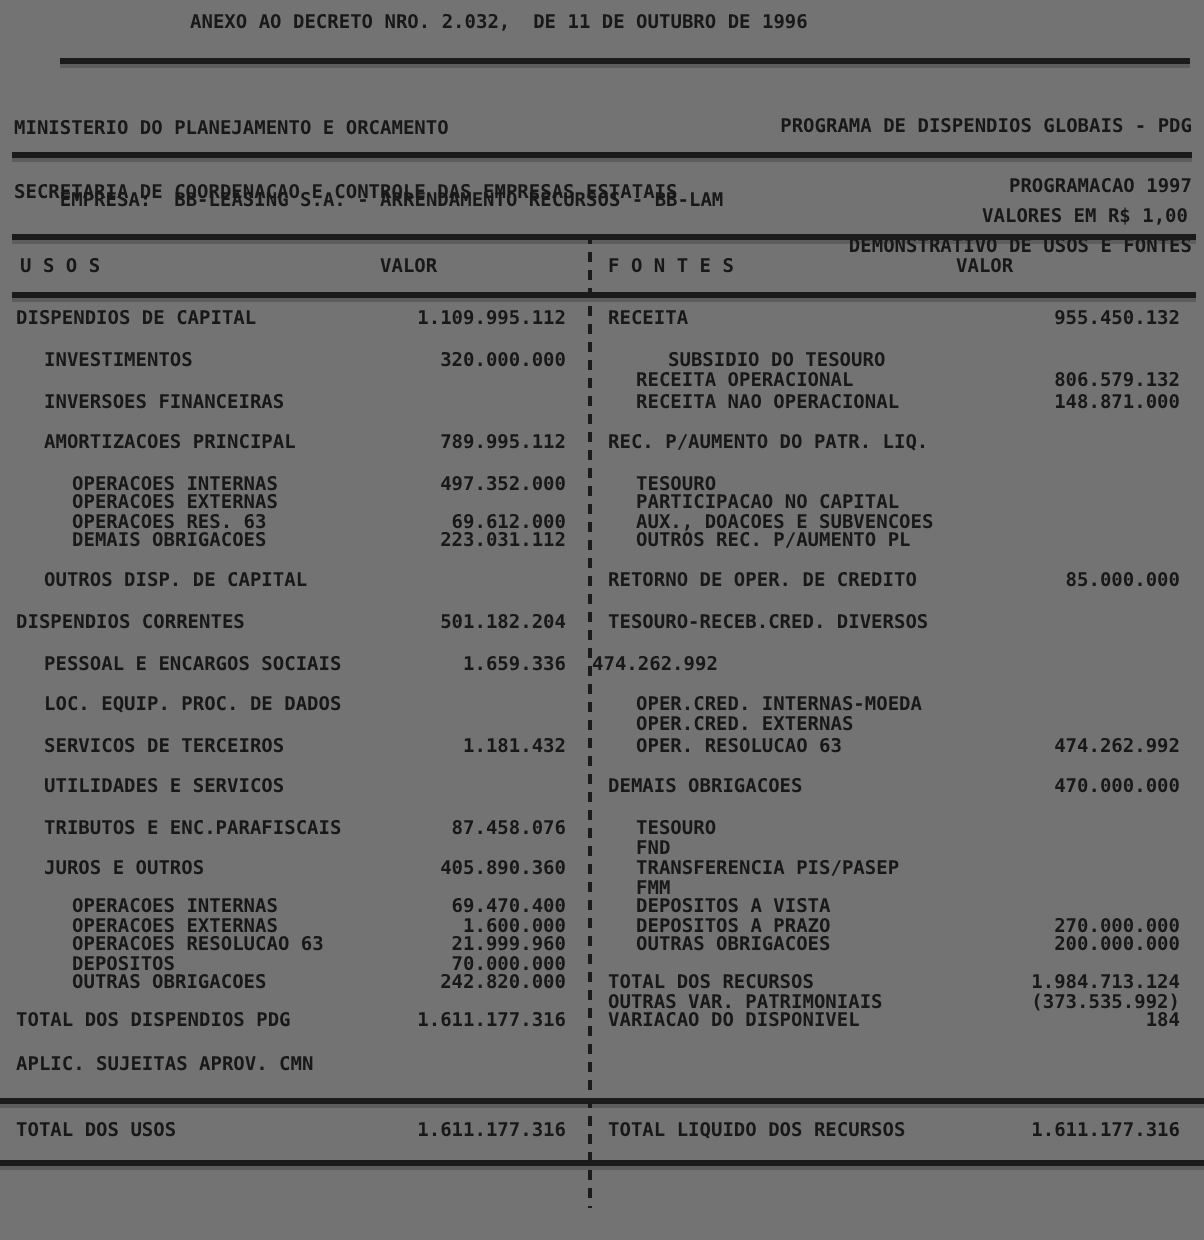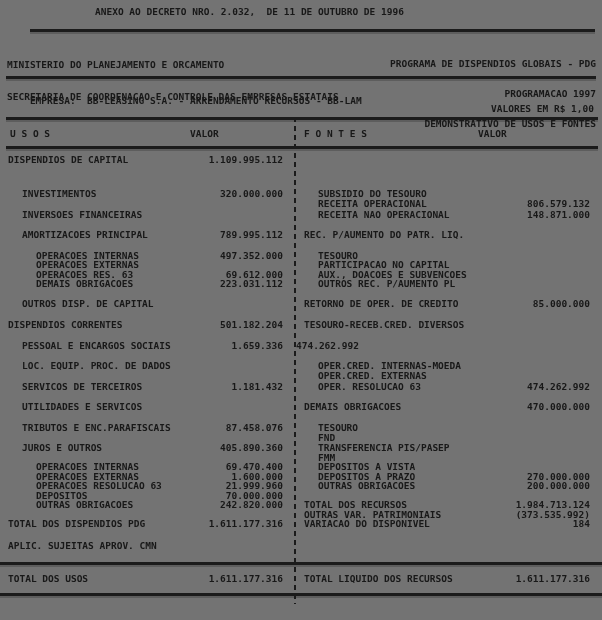--- a/index.html
+++ b/index.html
@@ -68,22 +68,26 @@
 
   <div class="divider"></div>
 
   <div class="tbody">
     <div id="rows">
         <div class="row">
           <div class="cell cell-l">
             <span class="lab li0">DISPENDIOS DE CAPITAL</span>
             <span class="val lval">1.109.995.112</span>
           </div>
-        </div>
-        <div class="row" style="margin-top: 24px;">
+          <div class="cell cell-r">
+            <span class="lab ri0">RECEITA</span>
+            <span class="val rval">955.450.132</span>
+          </div>
+        </div>
+        <div class="row" style="margin-top: 11px; gap: 16px;">
           <div class="cell cell-l">
             <span class="lab li1">INVESTIMENTOS</span>
             <span class="val lval">320.000.000</span>
           </div>
           <div class="cell cell-r">
             <span class="lab ri1">SUBSIDIO DO TESOURO</span>
             <span class="val rval"></span>
           </div>
         </div>
         <div class="row" style="margin-top: 1px;">

